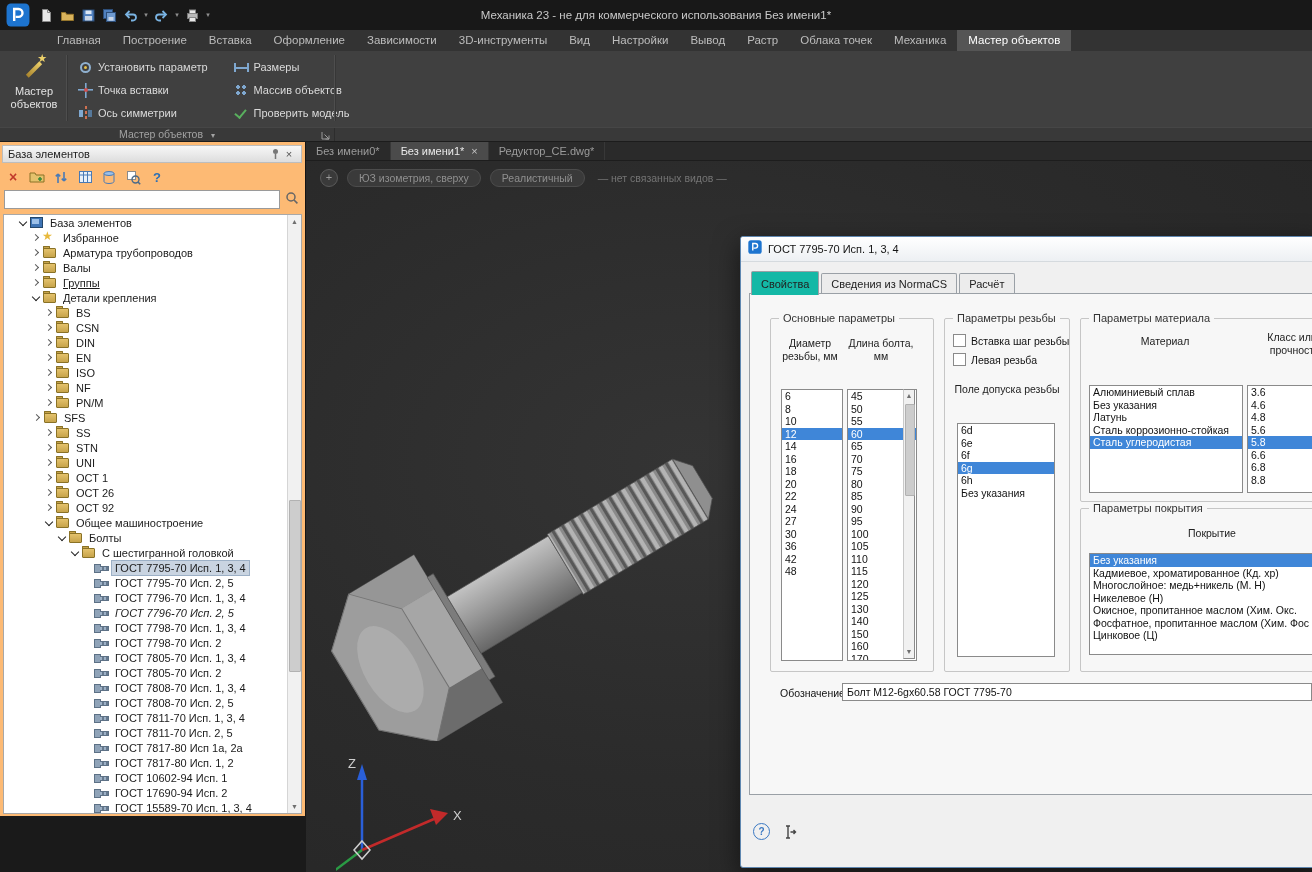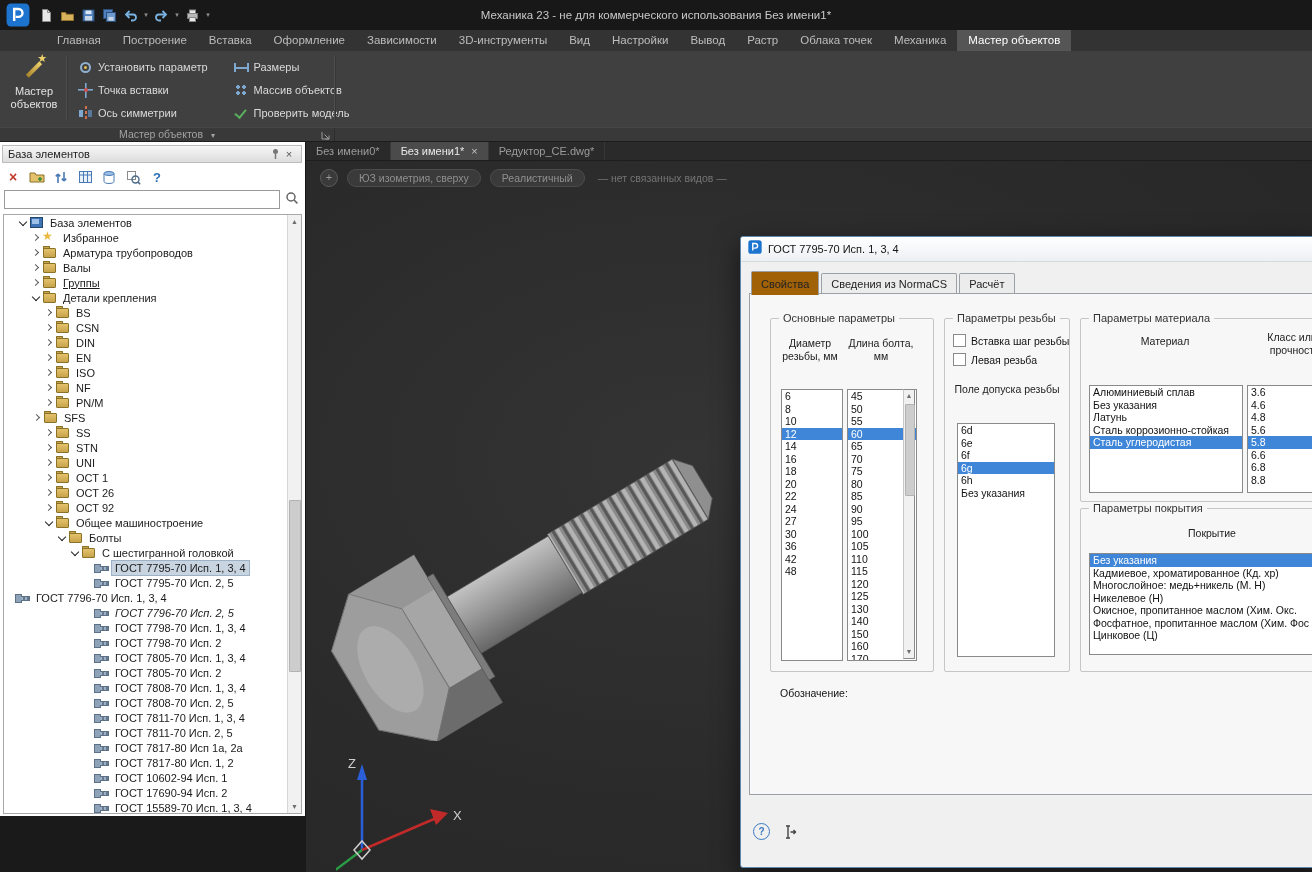--- a/index.html
+++ b/index.html
@@ -41,21 +41,21 @@
   .ic-array .rsicon::before{content:"";position:absolute;inset:1px;background-image:radial-gradient(circle,#7fa8d0 1.6px,transparent 1.9px);background-size:6px 6px}
   .ic-check .rsicon::before{content:"";position:absolute;left:3px;top:1px;width:5px;height:9px;border-right:2.5px solid #59b05e;border-bottom:2.5px solid #59b05e;transform:rotate(40deg)}
 
   
   #rcaption{position:absolute;left:0;top:127px;width:1312px;height:15px;background:#393939;border-top:1px solid #464646;border-bottom:1px solid #1c1c1c;box-sizing:border-box}
   .capinner{position:relative;width:334px;height:100%;border-right:1px solid #2d2d2d;text-align:center;color:#a2a2a2;font-size:10.5px;line-height:13px}
   .capcaret{font-size:8px;margin-left:5px;color:#a2a2a2;cursor:pointer}
   .launcher{position:absolute;right:4px;top:2px;cursor:pointer}
 
   
-  #lpanel{position:absolute;left:0;top:142px;width:306px;height:674px;background:#ffffff;border-right:1px solid #141414;box-sizing:border-box}
+  #lpanel{position:absolute;left:0;top:142px;width:306px;height:674px;background:#fdba74;border-right:1px solid #141414;box-sizing:border-box}
   .phead{position:absolute;left:2px;top:3px;right:3px;height:18px;background:linear-gradient(#f7f7f7,#dddddd);border:1px solid #bdbdbd;display:flex;align-items:center;padding:0 5px;box-sizing:border-box}
   .pheadtitle{font-size:11px;color:#222;flex:1}
   .phicon{width:14px;height:14px;display:flex;align-items:center;justify-content:center;cursor:pointer;color:#555;font-size:11px}
   .ptool{position:absolute;left:4px;top:24px;height:22px;display:flex;align-items:center;gap:6px}
   .ticon{width:18px;height:18px;display:flex;align-items:center;justify-content:center;cursor:pointer}
   .tdel{color:#c0392b;font-weight:bold;font-size:14px}
   .thelp{color:#2b6fb5;font-weight:bold;font-size:13px}
   .searchrow{position:absolute;left:4px;top:48px;display:flex;align-items:center;gap:5px}
   .searchinput{width:268px;height:17px;border:1px solid #9a9a9a;background:#fff;font:11px "Liberation Sans",sans-serif;padding:0 3px}
   .treebox{position:absolute;left:3px;top:72px;right:3px;bottom:2px;background:#fff;border:1px solid #a8a8a8;overflow:hidden}
@@ -94,21 +94,21 @@
   .vplinks{color:#747474;font-size:10.5px;margin-left:4px;white-space:nowrap;cursor:pointer}
   .bolt{position:absolute;left:10px;top:250px;width:430px;height:330px}
   .axes{position:absolute;left:30px;top:585px;width:150px;height:126px}
 
   
   #dialog{position:absolute;left:740px;top:236px;width:578px;height:630px;background:#f0f0f0;border:1px solid #5f87b0;border-radius:3px;box-shadow:0 8px 26px rgba(0,0,0,.55);overflow:hidden}
   .dtitle{position:absolute;left:0;top:0;right:0;height:24px;background:linear-gradient(#ffffff,#edf0f3);border-bottom:1px solid #d5dade;display:flex;align-items:center;padding-left:7px;cursor:default}
   .dtitletext{font-size:11px;color:#141414;margin-left:6px}
   .dlgtabs{position:absolute;left:10px;top:33px;height:24px;display:flex;align-items:flex-end}
   .dtab{height:21px;box-sizing:border-box;padding:4px 9px 0;background:#ececec;border:1px solid #9aa0a6;border-bottom:none;font-size:11px;color:#222;margin-right:2px;border-radius:2px 2px 0 0;cursor:pointer;white-space:nowrap}
-  .dtab.active{height:24px;padding-top:6px;background:#a16207;margin-bottom:-1px;z-index:3;position:relative}
+  .dtab.active{height:24px;padding-top:6px;background:#14b8a6;margin-bottom:-1px;z-index:3;position:relative}
   .dpanel{position:absolute;left:8px;top:56px;width:570px;height:502px;background:#f7f7f7;border:1px solid #9aa0a6;box-sizing:border-box}
   .group{position:absolute;border:1px solid #c6c6c6;border-radius:2px}
   .gcap{position:absolute;top:-7px;left:8px;background:#f7f7f7;padding:0 4px;font-size:11px;color:#333;white-space:nowrap}
   .gmain{left:20px;top:24px;width:162px;height:352px}
   .gthread{left:194px;top:24px;width:124px;height:352px}
   .gmat{left:330px;top:24px;width:250px;height:182px}
   .gcoat{left:330px;top:214px;width:250px;height:162px}
   .colhdr{position:absolute;top:18px;font-size:10.5px;color:#222;text-align:center;line-height:12.5px}
   .colhdr.c1{left:6px;width:66px}
   .colhdr.c2{left:76px;width:68px}
@@ -469,21 +469,21 @@
             <span class="nodeicon"></span>
             <span class="tlabel">ГОСТ 7795-70 Исп. 1, 3, 4</span>
           </div>
 
           <div class="trow ic-bolt" style="padding-left: 79px;">
             <span class="chev"></span>
             <span class="nodeicon"></span>
             <span class="tlabel">ГОСТ 7795-70 Исп. 2, 5</span>
           </div>
 
-          <div class="trow ic-bolt" style="">
+          <div class="trow ic-bolt" style="padding-left: 79px;">
             <span class="chev"></span>
             <span class="nodeicon"></span>
             <span class="tlabel">ГОСТ 7796-70 Исп. 1, 3, 4</span>
           </div>
 
           <div class="trow ic-bolt" style="padding-left: 79px; font-style: italic;">
             <span class="chev"></span>
             <span class="nodeicon"></span>
             <span class="tlabel">ГОСТ 7796-70 Исп. 2, 5</span>
           </div>
@@ -794,20 +794,21 @@
             <div class="opt">Кадмиевое, хроматированное (Кд. хр)</div>
             <div class="opt">Многослойное: медь+никель (М. Н)</div>
             <div class="opt">Никелевое (Н)</div>
             <div class="opt">Окисное, пропитанное маслом (Хим. Окс.</div>
             <div class="opt">Фосфатное, пропитанное маслом (Хим. Фос</div>
             <div class="opt">Цинковое (Ц)</div>
           </div>
       </div>
 
       <span class="deslabel">Обозначение:</span>
+      <input class="desinput" value="Болт М12-6gх60.58 ГОСТ 7795-70" style="">
     </div>
 
     <div class="dlgfoot">
       <span class="helpbtn">?</span>
       <span class="insicon">
         <svg width="15" height="16" viewBox="0 0 15 16">
             <path d="M3 2h4M5 2v12M3 14h4" fill="none" stroke="#444" stroke-width="1.4"></path>
             <path d="M7.5 8h5M10.5 6l2 2-2 2" fill="none" stroke="#444" stroke-width="1.4"></path>
           </svg>
       </span>

